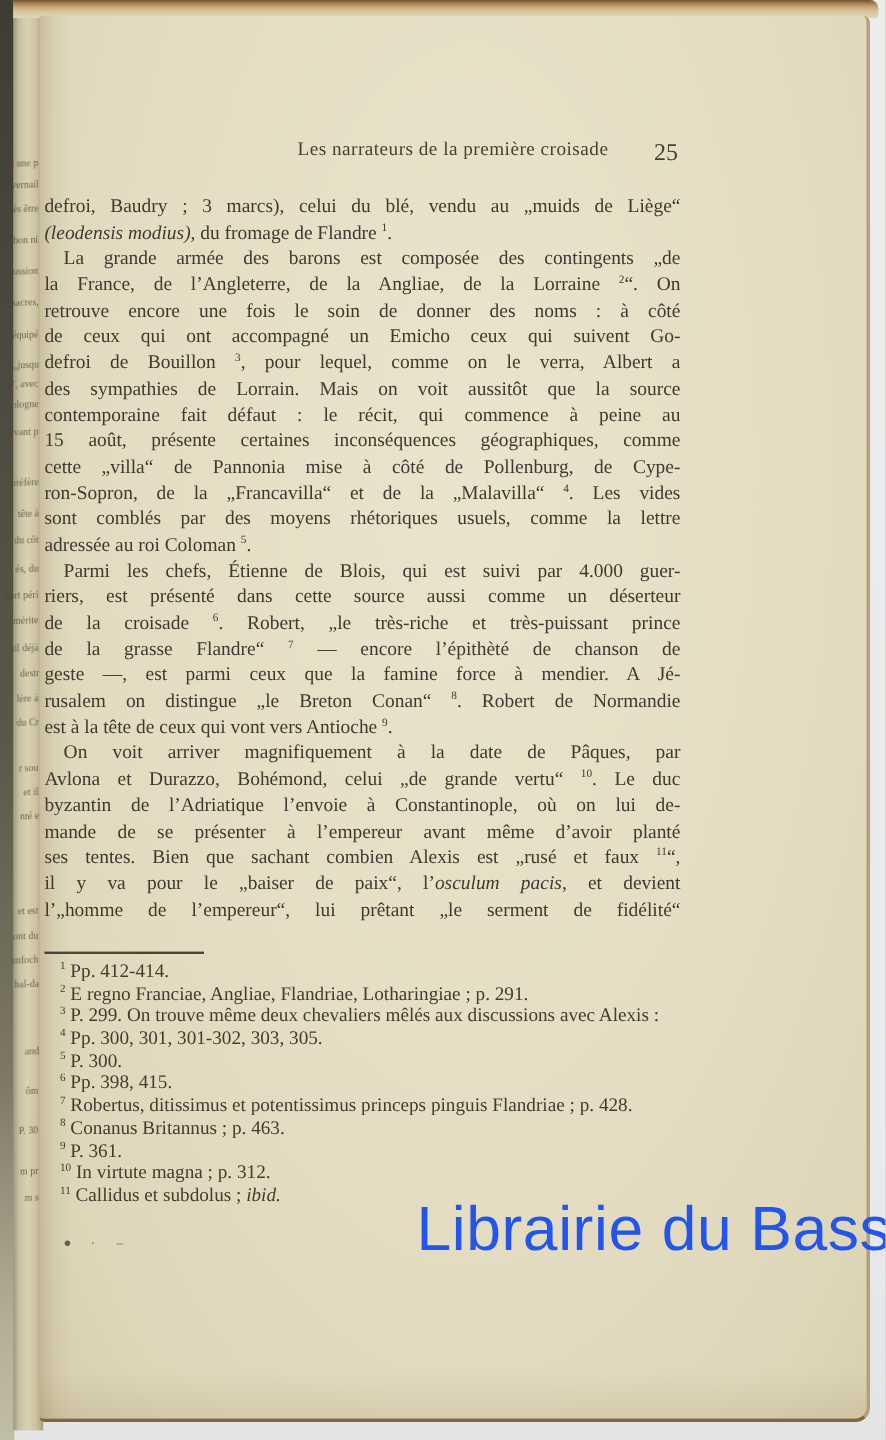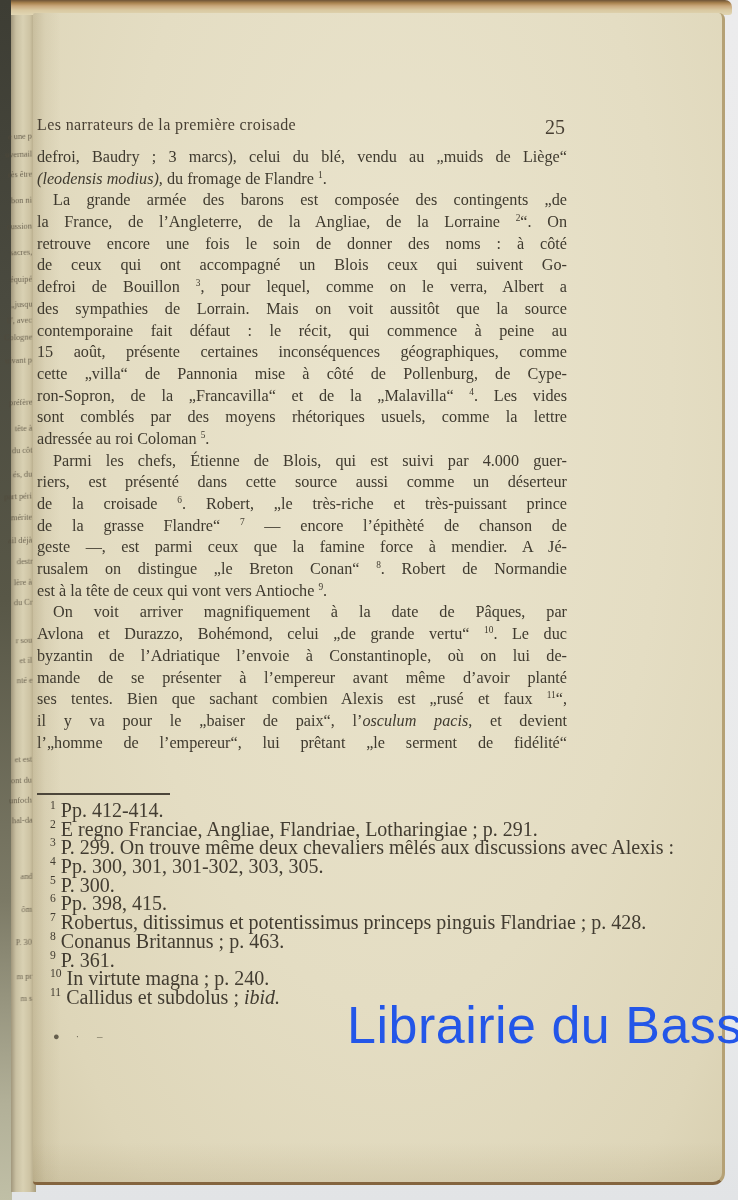--- a/index.html
+++ b/index.html
@@ -36,37 +36,37 @@
       linear-gradient(90deg,rgba(120,100,55,.22) 0px,rgba(120,100,55,.07) 12px,rgba(0,0,0,0) 28px),
       linear-gradient(0deg,rgba(130,110,65,.12) 0px,rgba(0,0,0,0) 40px),
       radial-gradient(ellipse at 52% 32%,#eae4cd 0%,#e4ddc3 55%,#ded6b9 85%,#d6cdae 100%);
     border-right:3px solid #b5a175;
     border-bottom:3px solid #84653f;
     border-radius:2px 6px 12px 4px;
     color:#403a2f;
   }
   #header{position:absolute;top:103px;left:4px;width:530px;height:20px;}
   #page-title{
-    position:absolute;left:0;right:60px;text-align:left;
+    position:absolute;left:0;right:60px;text-align:right;
     font-size:16px;letter-spacing:.4px;color:#473f33;white-space:nowrap;
   }
   #page-number{position:absolute;right:2px;top:0;font-size:20px;color:#473f33;}
   #body{
-    position:absolute;top:134px;left:4px;width:530px;
+    position:absolute;top:149px;left:4px;width:530px;
     font-size:16.2px;color:#3f3a2f;
   }
   #body .line{line-height:21.7px;height:21.7px;white-space:nowrap;}
   .j{text-align:justify;text-align-last:justify;}
   .ind{text-indent:16px;}
   .sup{vertical-align:super;font-size:.58em;line-height:0;letter-spacing:0;}
   .it{font-style:italic;}
   #fn-rule{position:absolute;top:780px;left:4px;width:133px;height:2px;background:#4c463a;}
   #footnotes{
     position:absolute;top:788px;left:4px;width:540px;
-    font-size:20px;color:#423c31;
+    font-size:16px;color:#423c31;
   }
   #footnotes .line{line-height:18.7px;height:18.7px;white-space:nowrap;}
   #footnotes .ind{text-indent:13px;}
   #stray-marks{position:absolute;top:1013px;left:20px;width:120px;color:#655e4d;}
   #stray-marks span{display:inline-block;}
   .mark-dot{font-size:11px;}
   .mark-point{font-size:10px;margin-left:12px;}
   .mark-dash{font-size:11px;margin-left:14px;}
   
   #watermark{
@@ -130,21 +130,21 @@
 
     <div id="body">
         <div>
           <div class="line j"><span>defroi, Baudry ; 3 marcs), celui du blé, vendu au „muids de Liège“</span></div>
           <div class="line"><span class="it">(leodensis modius),</span><span> du fromage de Flandre </span><span class="sup">1</span><span>.</span></div>
         </div>
         <div>
           <div class="line j ind"><span>La grande armée des barons est composée des contingents „de</span></div>
           <div class="line j"><span>la France, de l’Angleterre, de la Angliae, de la Lorraine </span><span class="sup">2</span><span>“. On</span></div>
           <div class="line j"><span>retrouve encore une fois le soin de donner des noms : à côté</span></div>
-          <div class="line j"><span>de ceux qui ont accompagné un Blois ceux qui suivent Go-</span></div>
+          <div class="line j"><span>de ceux qui ont accompagné un Emicho ceux qui suivent Go-</span></div>
           <div class="line j"><span>defroi de Bouillon </span><span class="sup">3</span><span>, pour lequel, comme on le verra, Albert a</span></div>
           <div class="line j"><span>des sympathies de Lorrain. Mais on voit aussitôt que la source</span></div>
           <div class="line j"><span>contemporaine fait défaut : le récit, qui commence à peine au</span></div>
           <div class="line j"><span>15 août, présente certaines inconséquences géographiques, comme</span></div>
           <div class="line j"><span>cette „villa“ de Pannonia mise à côté de Pollenburg, de Cype-</span></div>
           <div class="line j"><span>ron-Sopron, de la „Francavilla“ et de la „Malavilla“ </span><span class="sup">4</span><span>. Les vides</span></div>
           <div class="line j"><span>sont comblés par des moyens rhétoriques usuels, comme la lettre</span></div>
           <div class="line"><span>adressée au roi Coloman </span><span class="sup">5</span><span>.</span></div>
         </div>
         <div>
@@ -172,21 +172,21 @@
     <div id="footnotes">
         <div class="line ind"><span class="sup">1</span><span> Pp. 412-414.</span></div>
         <div class="line ind"><span class="sup">2</span><span> E regno Franciae, Angliae, Flandriae, Lotharingiae ; p. 291.</span></div>
         <div class="line ind"><span class="sup">3</span><span> P. 299. On trouve même deux chevaliers mêlés aux discussions avec Alexis :</span></div>
         <div class="line ind"><span class="sup">4</span><span> Pp. 300, 301, 301-302, 303, 305.</span></div>
         <div class="line ind"><span class="sup">5</span><span> P. 300.</span></div>
         <div class="line ind"><span class="sup">6</span><span> Pp. 398, 415.</span></div>
         <div class="line ind"><span class="sup">7</span><span> Robertus, ditissimus et potentissimus princeps pinguis Flandriae ; p. 428.</span></div>
         <div class="line ind"><span class="sup">8</span><span> Conanus Britannus ; p. 463.</span></div>
         <div class="line ind"><span class="sup">9</span><span> P. 361.</span></div>
-        <div class="line ind"><span class="sup">10</span><span> In virtute magna ; p. 240.</span></div>
+        <div class="line ind"><span class="sup">10</span><span> In virtute magna ; p. 312.</span></div>
         <div class="line ind"><span class="sup">11</span><span> Callidus et subdolus ; </span><span class="it">ibid.</span></div>
       </div>
 
     <div id="stray-marks">
       <span class="mark-dot">●</span>
       <span class="mark-point">·</span>
       <span class="mark-dash">–</span>
     </div>
 
   </div>

